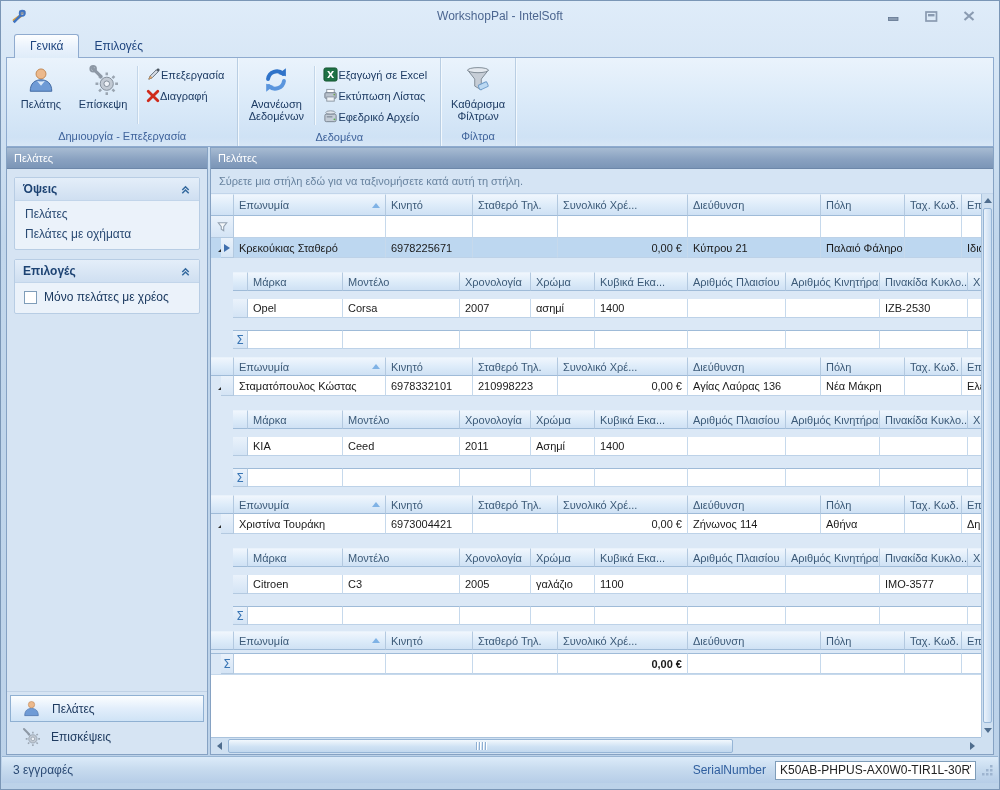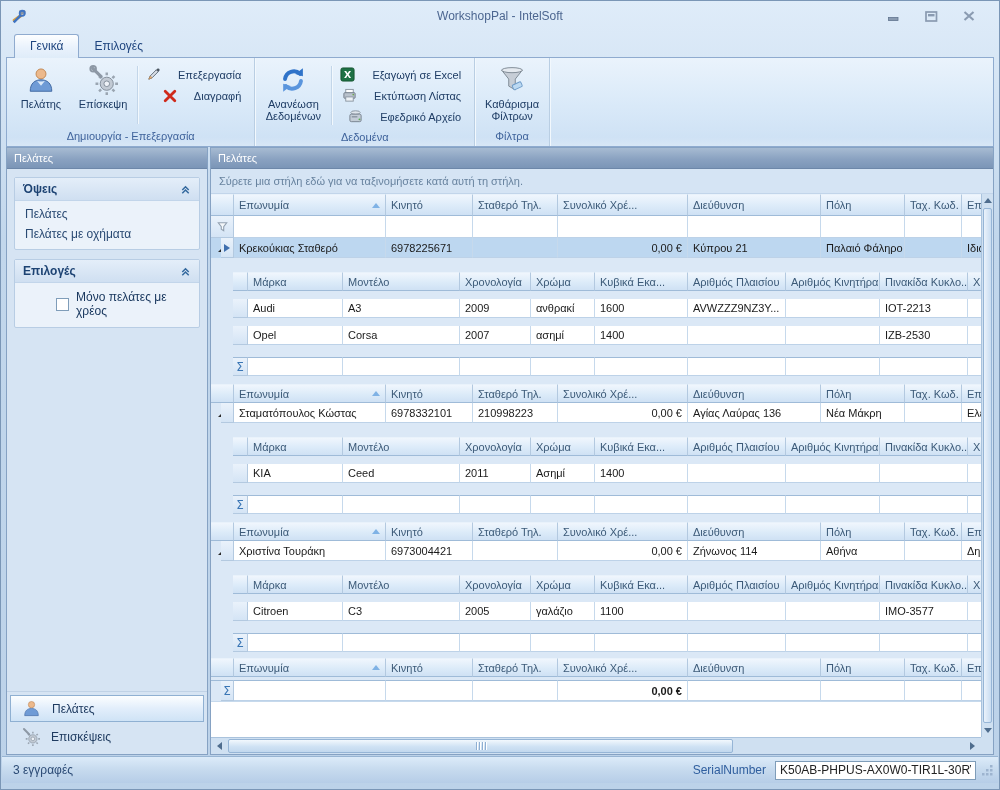--- a/index.html
+++ b/index.html
@@ -18,35 +18,35 @@
   .tabrow { height:26px; padding-left:13px; display:flex; align-items:flex-end; }
   .tab { padding:4px 15px 5px; font-size:12px; color:#1e447e; position:relative; top:1px; }
   .tab.active { background:linear-gradient(#fdfeff,#e9f2fc 55%,#dfecf9); border:1px solid #8fabcf; border-bottom:none; border-radius:3px 3px 0 0; }
   .ribbon { height:90px; margin:0 5px; border:1px solid #8fabcf; background:linear-gradient(#eaf3fc,#dcebf9 45%,#cfe2f5 90%,#d8e7f6); display:flex; }
   .rgroup { display:flex; flex-direction:column; border-right:1px solid #b9cee3; box-shadow:1px 0 0 #f2f8fd; }
   .rg-content { flex:1; display:flex; align-items:stretch; padding:3px 3px 0; }
   .rg-label { height:17px; text-align:center; font-size:11px; color:#3f639b; line-height:15px; }
   .bigbtn { width:62px; display:flex; flex-direction:column; align-items:center; padding-top:4px; gap:3px; font-size:11px; color:#1e3c64; text-align:center; line-height:12px; border-radius:3px; }
   .vsep { width:1px; background:#c3d6e9; margin:5px 3px; box-shadow:1px 0 0 #f2f8fd; }
   .smallcol { display:flex; flex-direction:column; justify-content:flex-start; padding:3px 2px; }
-  .smallbtn { display:flex; align-items:center; gap:17px; height:21px; font-size:11px; color:#1e3c64; padding:0 8px 0 3px; border-radius:2px;justify-content:flex-end; }
+  .smallbtn { display:flex; align-items:center; gap:0; height:21px; font-size:11px; color:#1e3c64; padding:0 8px 0 3px; border-radius:2px; }
   .rfill { flex:1; }
 
   
   .content { position:absolute; top:146px; left:5px; right:5px; bottom:34px; display:flex; }
   .panel-caption { height:21px; flex:none; background:linear-gradient(#a7bbd2,#8aa2c1 55%,#7b95b7); color:#fff; font-size:11px; line-height:21px; padding-left:7px; border-bottom:1px solid #6d87a9; }
 
   .sidebar { width:202px; flex:none; border:1px solid #86a2c3; background:#d6e4f3; display:flex; flex-direction:column; margin-right:2px; }
   .sb-body { flex:1; padding:8px 7px 0; display:flex; flex-direction:column; overflow:hidden; }
   .groupbox { background:#ebf2fa; border:1px solid #b8cde4; border-radius:2px; margin-bottom:9px; }
   .gb-head { height:23px; background:linear-gradient(#e4eef9,#cfdff1); border-bottom:1px solid #c2d5ea; display:flex; align-items:center; padding:0 8px; font-weight:bold; color:#1d4373; font-size:12px; }
   .gb-head .chev { margin-left:auto; display:flex; }
   .gb-items { padding:3px 0 5px; }
   .gb-item { height:20px; line-height:20px; padding-left:10px; font-size:12px; color:#2a4a73; }
-  .cbrow { display:flex; align-items:center; gap:7px; padding:7px 9px 9px; font-size:12px; color:#16355c;margin-left:32px; }
+  .cbrow { display:flex; align-items:center; gap:7px; padding:7px 9px 9px; font-size:12px; color:#16355c; }
   .cbox { width:13px; height:13px; background:#fff; border:1px solid #7f9db9; flex:none; }
   .sb-spacer { flex:1; }
   .sb-nav { padding:2px 2px 3px; border-top:1px solid #c0d2e6; }
   .nav-item { height:27px; display:flex; align-items:center; gap:11px; padding-left:11px; font-size:12px; color:#1f3b60; margin:1px 1px; }
   .nav-item.sel { background:linear-gradient(#fcfeff,#e2eefb 50%,#cfe3f6); border:1px solid #8fb0d2; }
 
   .main { flex:1; border:1px solid #86a2c3; background:#dbe8f6; display:flex; flex-direction:column; position:relative; overflow:hidden; }
   .hint { height:25px; flex:none; line-height:25px; background:#d5e4f4; color:#68839f; font-size:11px; padding-left:8px; border-bottom:1px solid #c2d5ea; }
   .gridwrap { position:relative; flex:1; overflow:hidden; }
   .gridbody { position:absolute; left:0; top:0; right:12px; bottom:17px; overflow:hidden; background:#dbe8f6; display:flex; flex-direction:column; }
@@ -357,32 +357,20 @@
               <div class="dc hc">Χρονολογία</div>
               <div class="dc hc">Χρώμα</div>
               <div class="dc hc">Κυβικά Εκα...</div>
               <div class="dc hc">Αριθμός Πλαισίου</div>
               <div class="dc hc">Αριθμός Κινητήρα</div>
               <div class="dc hc">Πινακίδα Κυκλο...</div>
               <div class="dc hc">Χ</div>
             </div>
             <div class="drow h19">
               <div class="dc ind"></div>
-              <div class="dc">Audi</div>
-              <div class="dc">A3</div>
-              <div class="dc">2009</div>
-              <div class="dc">ανθρακί</div>
-              <div class="dc">1600</div>
-              <div class="dc">AVWZZZ9NZ3Y...</div>
-              <div class="dc"></div>
-              <div class="dc">IOT-2213</div>
-              <div class="dc"></div>
-            </div>
-            <div class="drow h19">
-              <div class="dc ind"></div>
               <div class="dc">Opel</div>
               <div class="dc">Corsa</div>
               <div class="dc">2007</div>
               <div class="dc">ασημί</div>
               <div class="dc">1400</div>
               <div class="dc"></div>
               <div class="dc"></div>
               <div class="dc">IZB-2530</div>
               <div class="dc"></div>
             </div>

